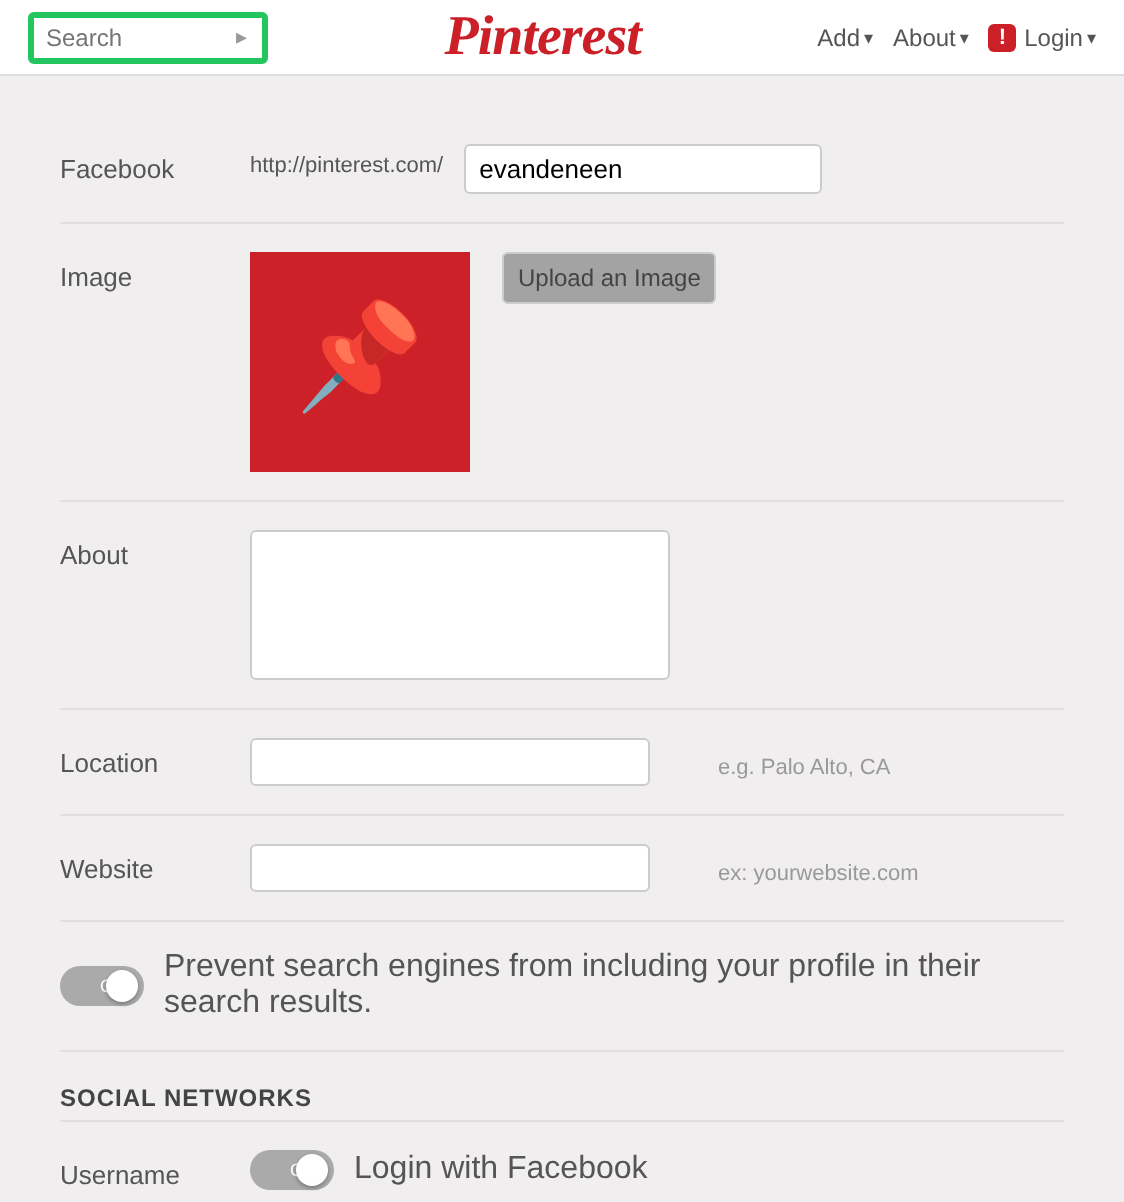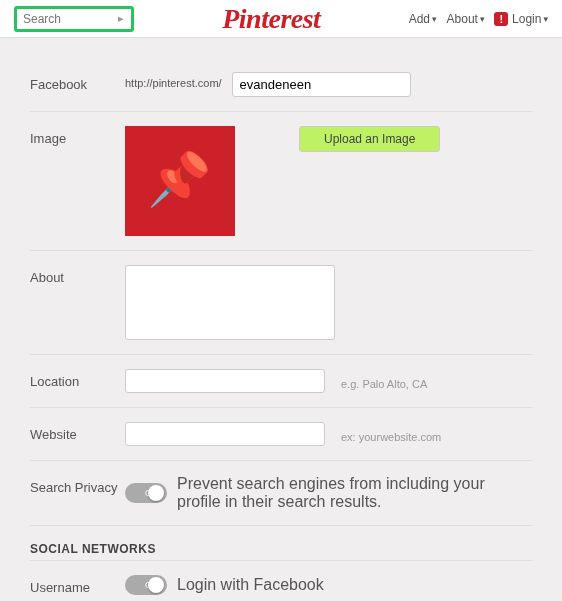--- a/index.html
+++ b/index.html
@@ -137,29 +137,28 @@
       justify-content: center;
       flex-shrink: 0;
     }
     .pin-icon {
       color: #fff;
       font-size: 52px;
       line-height: 1;
       margin-top: -5px;
     }
     .upload-btn {
-      background: #bef264;
+      background: #a3a3a3;
       border: 1px solid #ccc;
       border-radius: 3px;
-      padding: 5px 24px;
+      padding: 5px 7px;
       font-size: 12px;
       color: #444;
       cursor: pointer;
       white-space: nowrap;
-      margin-left: 48px;
     }
 
     
     .about-textarea {
       border: 1px solid #ccc;
       border-radius: 3px;
       padding: 6px;
       font-size: 12px;
       width: 210px;
       height: 75px;
@@ -175,21 +174,21 @@
       padding: 4px 7px;
       font-size: 12px;
       width: 200px;
       background: #fff;
       outline: none;
     }
     .input-hint {
       font-size: 11px;
       color: #999;
       padding-top: 6px;
-      margin-left: 6px;
+      margin-left: 24px;
       text-align: right;
     }
     .toggle {
       width: 42px;
       height: 20px;
       background: #aaa;
       border-radius: 12px;
       position: relative;
       display: flex;
       align-items: center;
@@ -299,21 +298,20 @@
 
   <div class="form-row">
     <div class="form-label">Website</div>
     <div class="form-content" style="align-items:center;">
       <input class="text-input" type="text" style="">
       <span class="input-hint">ex: yourwebsite.com</span>
     </div>
   </div>
 
   <div class="form-row">
-    <div class="form-label">Search Privacy</div>
     <div class="form-content" style="align-items:center;">
       <div class="toggle">
         <span class="toggle-label-off">OFF</span>
         <div class="toggle-knob"></div>
       </div>
       <span class="toggle-desc">Prevent search engines from including your profile in their search results.</span>
     </div>
   </div>
 
   <div class="social-header">SOCIAL NETWORKS</div>

